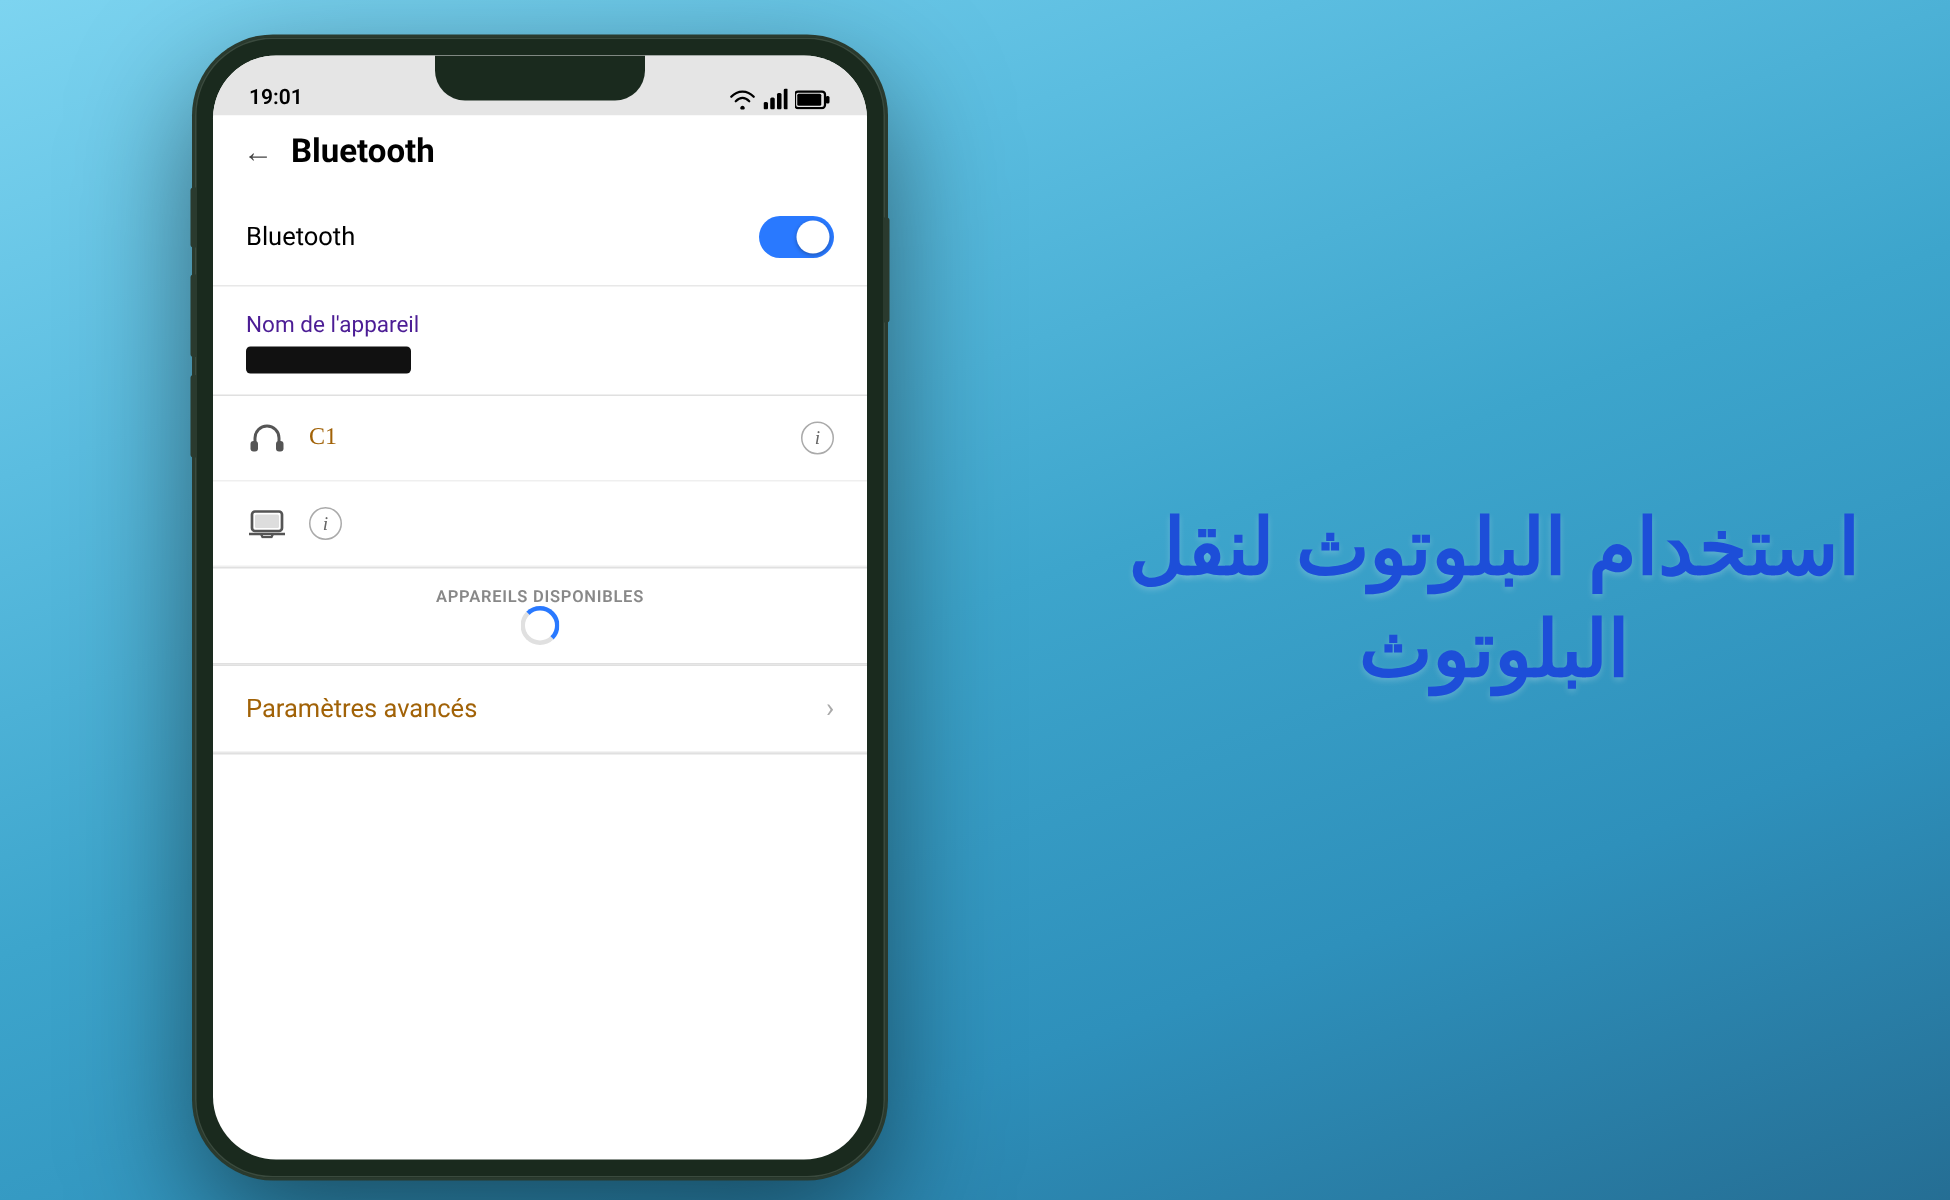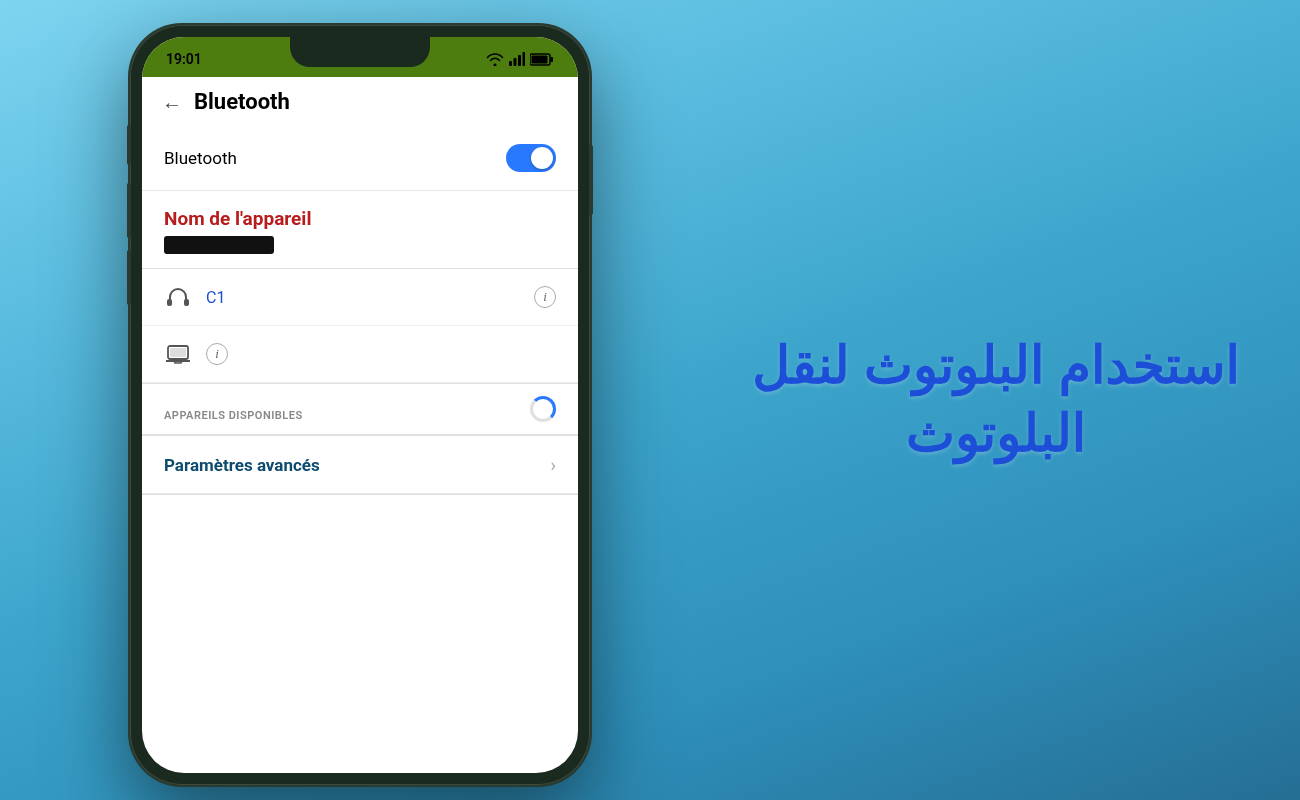--- a/index.html
+++ b/index.html
@@ -64,24 +64,24 @@
       height: 30px;
       background: #1a2a1e;
       border-radius: 0 0 20px 20px;
       z-index: 10;
     }
 
     
     .status-bar {
       display: flex;
       justify-content: space-between;
-      align-items: center;
+      align-items: flex-end;
       padding: 8px 24px 4px;
       height: 40px;
-      background: #4d7c0f;
+      background: #e5e5e5;
     }
 
     .status-time {
       font-size: 14px;
       font-weight: 600;
       color: #000;
     }
 
     .status-icons {
       display: flex;
@@ -151,24 +151,23 @@
       background: #fff;
       box-shadow: 0 1px 3px rgba(0,0,0,0.3);
     }
 
     
     .section {
       padding: 16px 22px 0;
     }
 
     .section-label {
-      font-size: 19px;
-      color: #b91c1c;
+      font-size: 15px;
+      color: #4c1d95;
       margin-bottom: 6px;
-      font-weight: bold;
     }
 
     .device-name-redacted {
       width: 110px;
       height: 18px;
       background: #111;
       border-radius: 3px;
       margin-bottom: 14px;
     }
 
@@ -203,22 +202,23 @@
       margin-right: 14px;
       display: flex;
       align-items: center;
       justify-content: center;
       color: #555;
       font-size: 20px;
     }
 
     .device-name {
       font-size: 16px;
-      color: #1d4ed8;
+      color: #a16207;
       flex: 1;
+      font-family: Liberation Serif, serif;
     }
 
     .device-redacted {
       display: inline-block;
       width: 90px;
       height: 16px;
       background: #111;
       border-radius: 3px;
       vertical-align: middle;
       margin-left: 4px;
@@ -235,24 +235,25 @@
       font-size: 13px;
       color: #666;
       font-style: italic;
       font-family: serif;
       cursor: pointer;
     }
 
     
     .available-row {
       display: flex;
-      align-items: flex-end;
+      align-items: center;
       justify-content: space-between;
       padding: 12px 22px;
       border-bottom: 1px solid #e0e0e0;
+      flex-direction: column;
     }
 
     .spinner {
       width: 26px;
       height: 26px;
       border: 3px solid #e0e0e0;
       border-top: 3px solid #2979ff;
       border-right: 3px solid #2979ff;
       border-radius: 50%;
     }
@@ -261,22 +262,21 @@
     .advanced-row {
       display: flex;
       align-items: center;
       justify-content: space-between;
       padding: 18px 22px;
       border-bottom: 1px solid #e8e8e8;
     }
 
     .advanced-label {
       font-size: 17px;
-      color: #0c4a6e;
-      font-weight: bold;
+      color: #a16207;
     }
 
     .chevron-right {
       font-size: 18px;
       color: #aaa;
     }
 
     
     .arabic-text-area {
       position: absolute;

